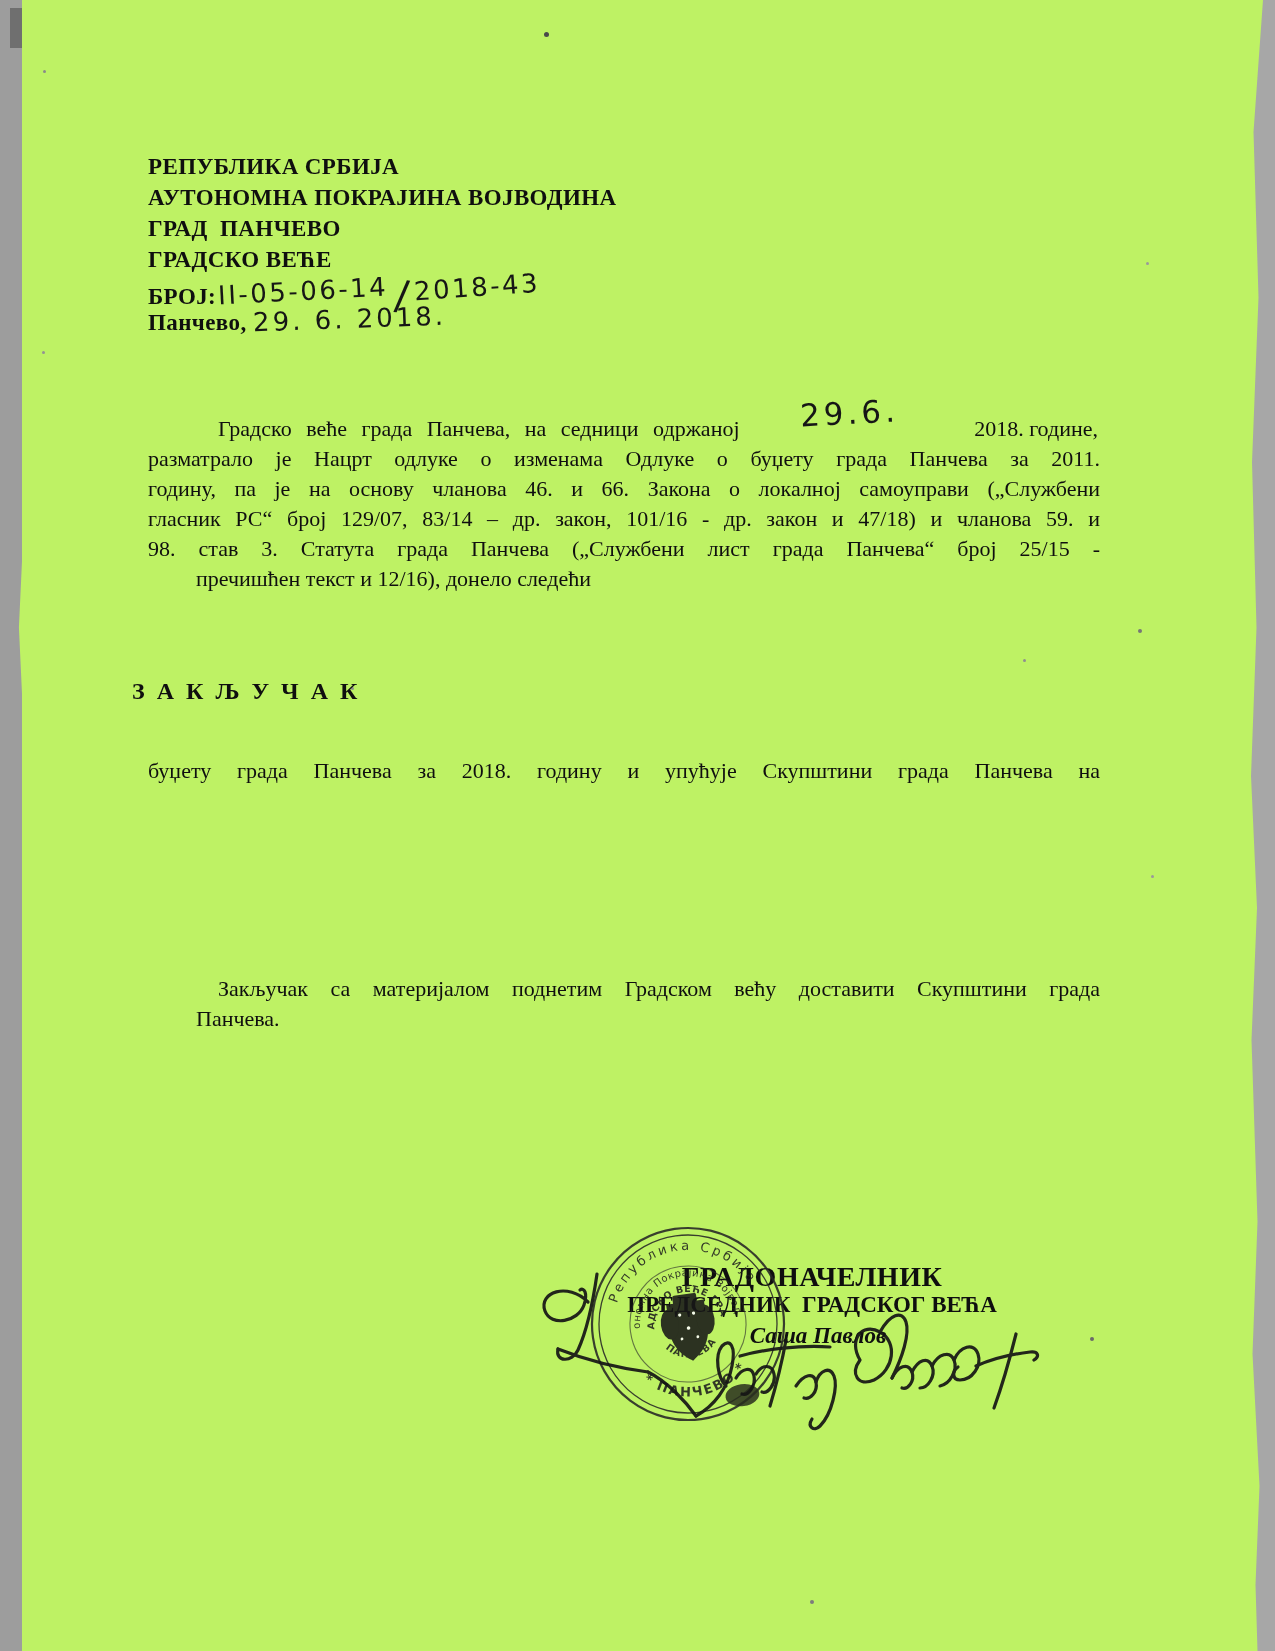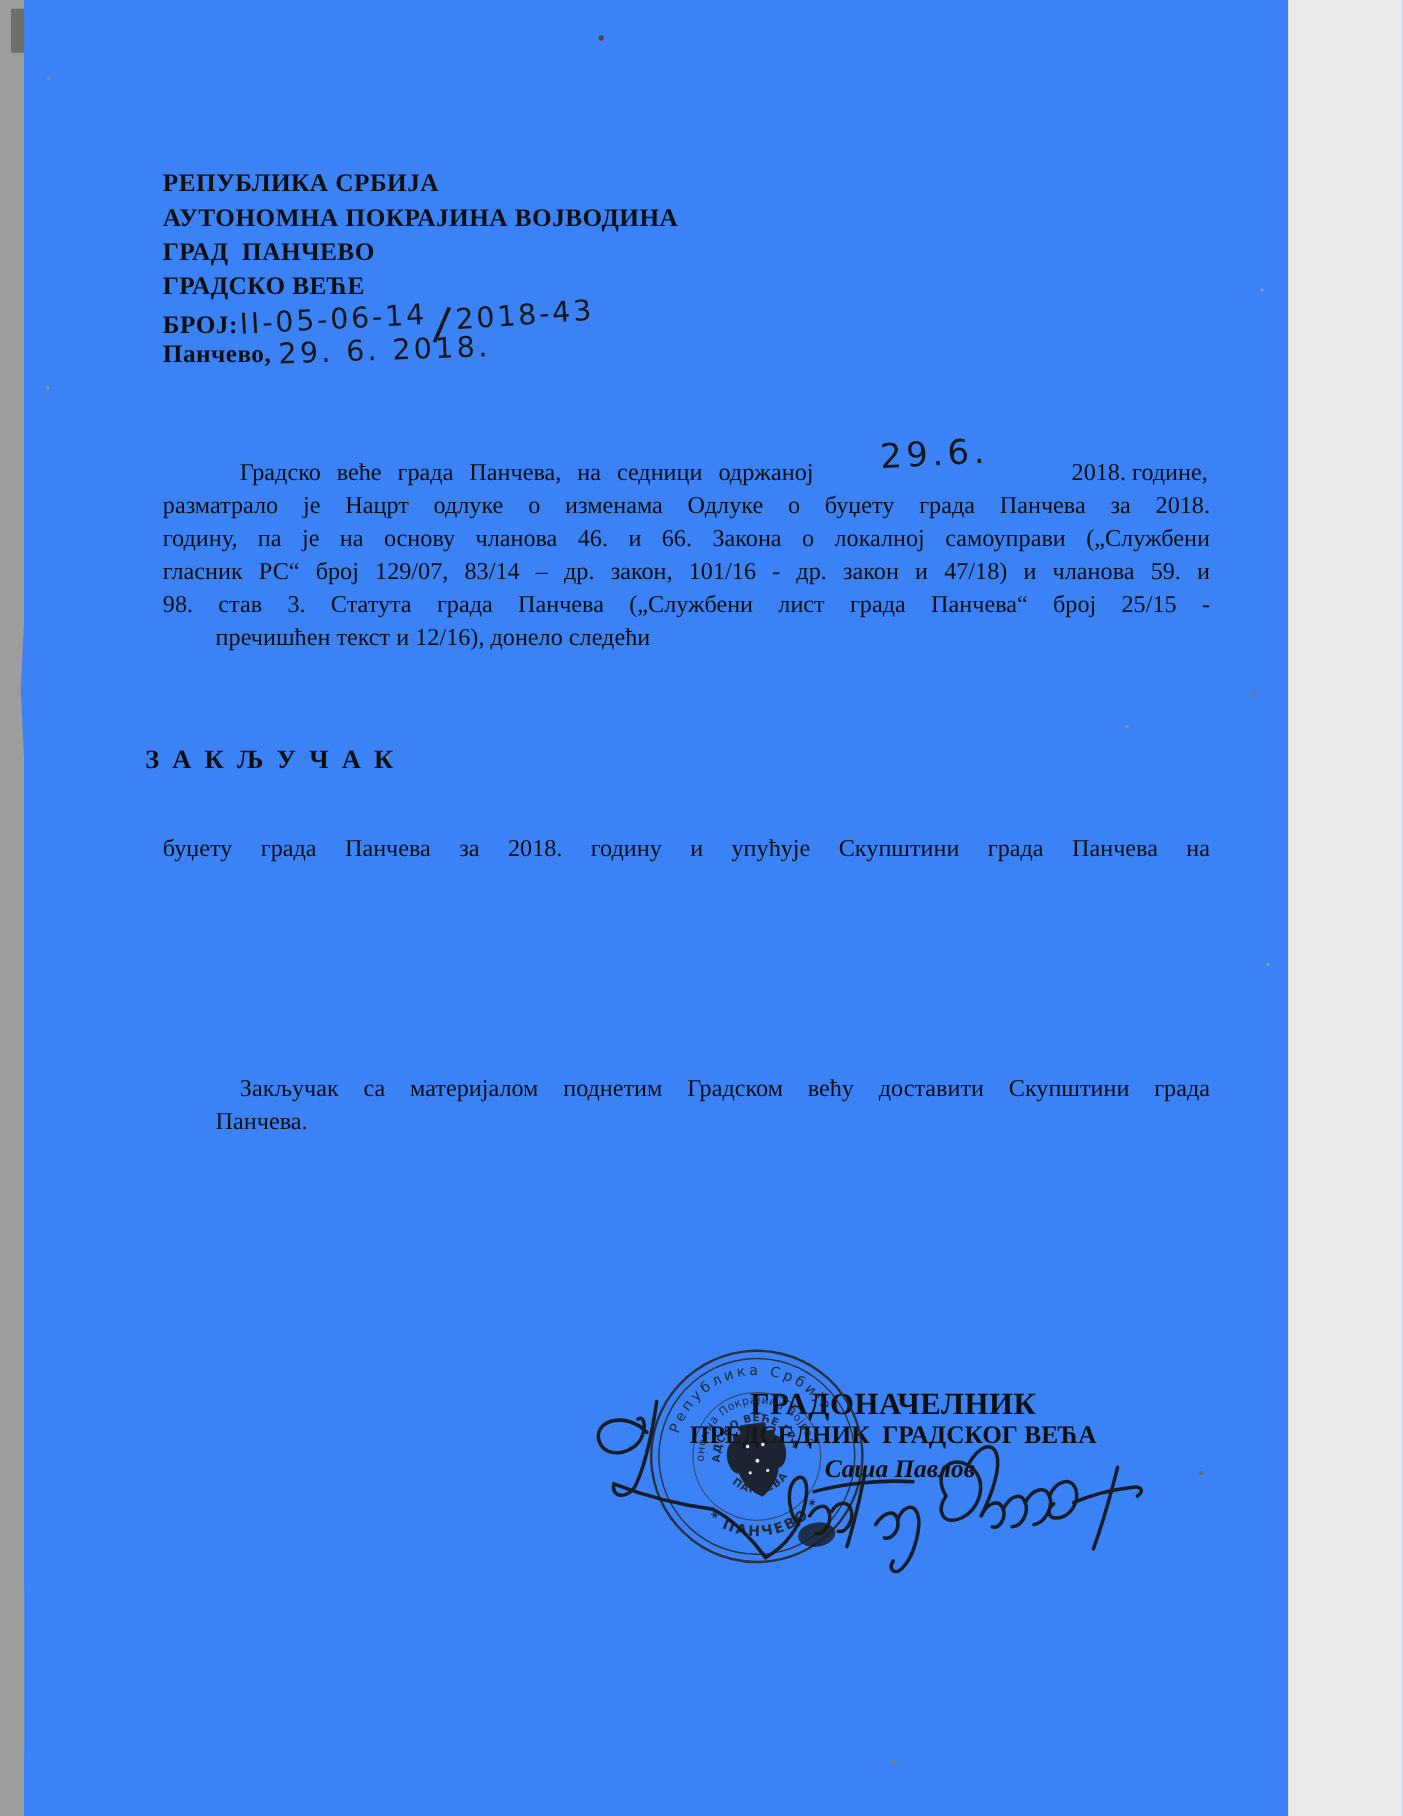--- a/index.html
+++ b/index.html
@@ -1,17 +1,17 @@
 <!DOCTYPE html>
 <html><head>
 <meta charset="utf-8">
 <style>
   html,body{margin:0;padding:0;background:#e9e9e9;}
   .page{
-    position:relative;width:1171px;height:1651px;background:#3b82f6;
+    position:relative;width:1275px;height:1651px;background:#bef264;
     overflow:hidden;font-family:"Liberation Serif","DejaVu Serif",serif;color:#0f0f0f;
   }
   
   .strip-left{position:absolute;left:0;top:0;width:22px;height:1651px;background:#9d9d9d;
     clip-path:polygon(0 0,100% 0,100% 34%,86% 38%,100% 42%,100% 87%,128% 93%,100% 97%,100% 100%,0 100%);}
   .strip-left-dark{position:absolute;left:10px;top:8px;width:12px;height:40px;background:#6f6f6f;}
   .strip-right{position:absolute;left:1250px;top:0;width:25px;height:1651px;background:#a7a7a7;
     clip-path:polygon(52% 0,100% 0,100% 100%,30% 100%,22% 96%,38% 90%,10% 82%,30% 74%,6% 63%,28% 55%,4% 47%,26% 38%,8% 28%,34% 18%,14% 8%);}
   .dot{position:absolute;border-radius:50%;}
 
@@ -78,21 +78,21 @@
     <div class="row"><span>БРОЈ:</span><span class="hw hw-num">II-05-06-14</span><span class="hw hw-slash">/</span><span class="hw hw-num2">2018-43</span></div>
     <div class="row"><span>Панчево,</span><span class="hw hw-date">29. 6. 2018.</span></div>
   </div>
 
   <div class="col" style="top:414px;">
     <div class="ln l1wrap">
       <span class="l1lead">Градско веће града Панчева, на седници одржаној</span>
       <span class="hw hw-pdate">29.6.</span>
       <span class="l1tail">2018. године,</span>
     </div>
-    <div class="ln j">разматрало је Нацрт одлуке о изменама Одлуке о буџету града Панчева за 2018.</div>
+    <div class="ln j">разматрало је Нацрт одлуке о изменама Одлуке о буџету града Панчева за 2011.</div>
     <div class="ln j">годину, па је на основу чланова 46. и 66. Закона о локалној самоуправи („Службени</div>
     <div class="ln j">гласник РС“ број 129/07,  83/14 – др. закон, 101/16 - др. закон и 47/18) и чланова 59. и</div>
     <div class="ln j">98. став 3. Статута града Панчева („Службени лист града Панчева“ број 25/15 -</div>
     <div class="ln l">пречишћен текст и 12/16), донело следећи</div>
   </div>
 
   <div class="doc-title">З А К Љ У Ч А К</div>
 
   <div class="col" style="top:756px;">
     <div class="ln j">буџету града Панчева за 2018. годину и упућује Скупштини града Панчева на</div>

